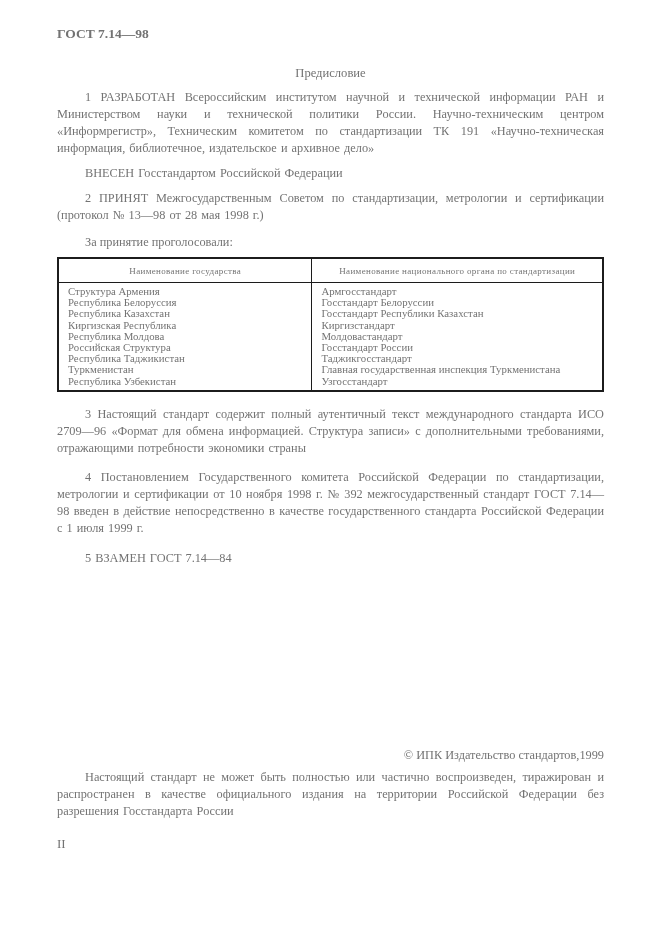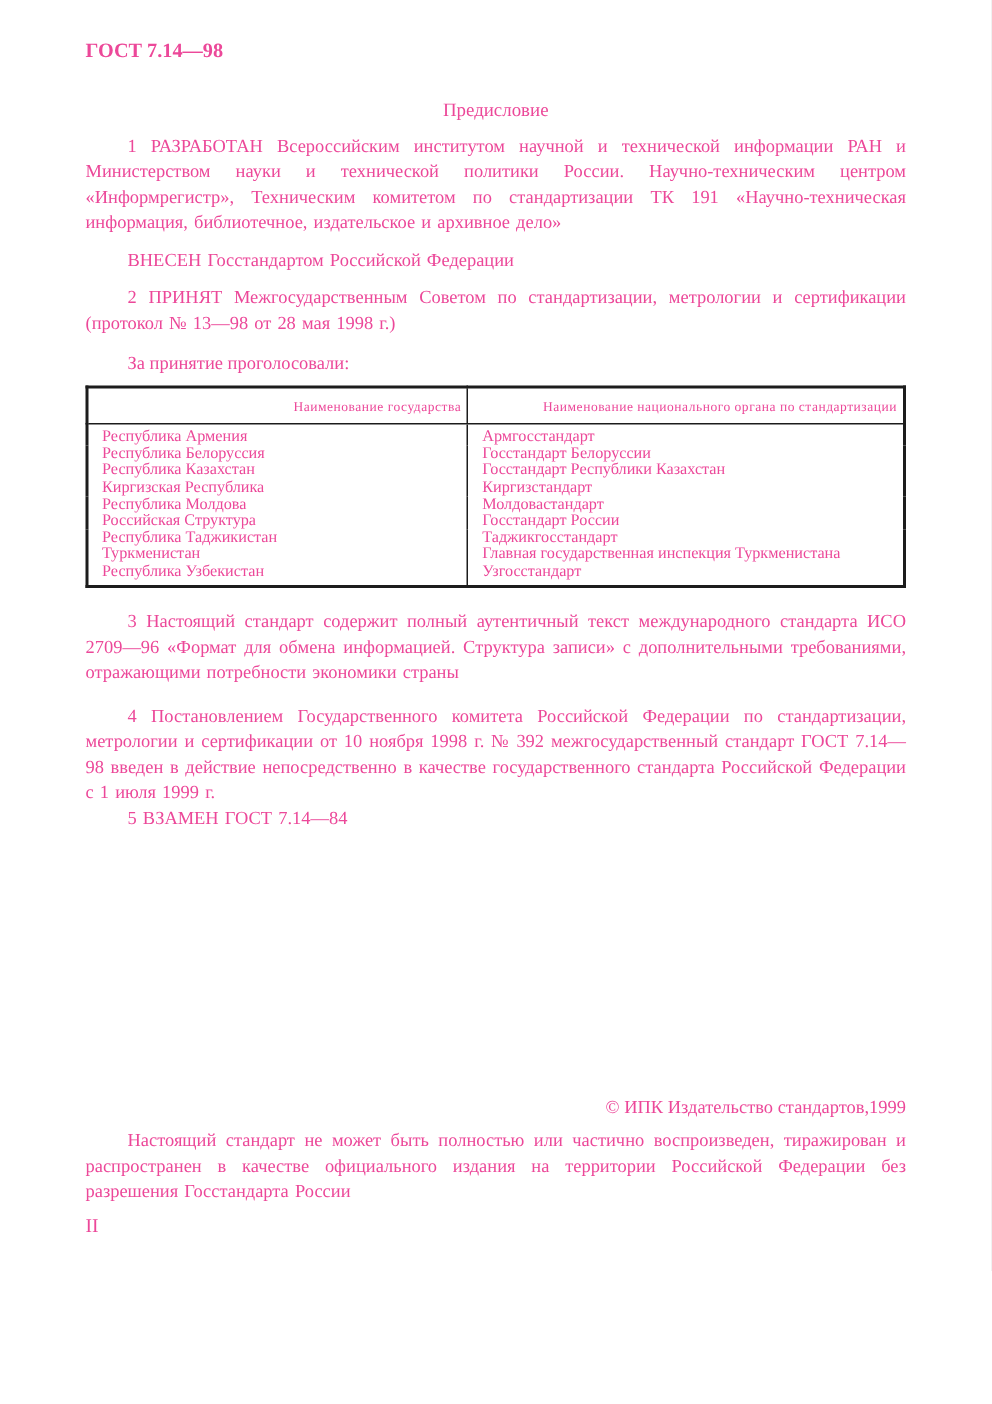--- a/index.html
+++ b/index.html
@@ -4,21 +4,21 @@
 <style>
   html, body { margin: 0; padding: 0; background: #e8e8e8; }
   .page {
     position: relative;
     width: 661px;
     height: 936px;
     background: #ffffff;
     box-sizing: border-box;
     padding: 26px 57px 0 57px;
     font-family: "Liberation Serif", "DejaVu Serif", serif;
-    color: #ec4899;
+    color: #737373;
     overflow: hidden;
   }
   .doc-code {
     font-weight: 700;
     font-size: 13.5px;
     line-height: 16px;
   }
   .title {
     text-align: center;
     font-size: 12.6px;
@@ -43,55 +43,55 @@
     width: 100%;
     border-collapse: collapse;
     margin-top: 6px;
     border: 2px solid #1c1c1c;
     table-layout: fixed;
   }
   .vote-table th {
     font-weight: 400;
     font-size: 9px;
     letter-spacing: 0.35px;
-    text-align: right;
+    text-align: center;
     padding: 7px 4px 6px 4px;
     border-bottom: 1.5px solid #1c1c1c;
   }
   .vote-table td {
     font-size: 10.8px;
     line-height: 11.2px;
     padding: 0 9px;
     vertical-align: top;
     white-space: nowrap;
     overflow: hidden;
   }
   .vote-table tr.first-row td { padding-top: 3px; }
   .vote-table tr.last-row td { padding-bottom: 3px; }
   .vote-table .col-org { border-left: 1.5px solid #1c1c1c; }
   .p-item3 { margin-top: 14px; }
   .p-item4 { margin-top: 12px; }
-  .p-item5 { margin-top: 0; }
+  .p-item5 { margin-top: 13px; }
   .footer {
     position: absolute;
     left: 57px;
     right: 57px;
-    top: 731px;
+    top: 748px;
   }
   .copyright {
     text-align: right;
     font-size: 12.3px;
     line-height: 15px;
   }
   .notice {
     margin-top: 6px;
   }
   .page-num {
     font-size: 13px;
-    margin-top: 6px;
+    margin-top: 16px;
     line-height: 15px;
   }
 </style>
 </head>
 <body>
 
 <div class="page">
 
   <div class="doc-code">ГОСТ 7.14—98</div>
 
@@ -111,21 +111,21 @@
       <col style="width:53.4%">
     </colgroup>
     <thead>
       <tr>
         <th>Наименование государства</th>
         <th class="col-org">Наименование национального органа по стандартизации</th>
       </tr>
     </thead>
     <tbody>
       <tr class="first-row">
-        <td>Республика Армения</td>
+        <td>Структура Армения</td>
         <td class="col-org">Армгосстандарт</td>
       </tr>
       <tr>
         <td>Республика Белоруссия</td>
         <td class="col-org">Госстандарт Белоруссии</td>
       </tr>
       <tr>
         <td>Республика Казахстан</td>
         <td class="col-org">Госстандарт Республики Казахстан</td>
       </tr>

